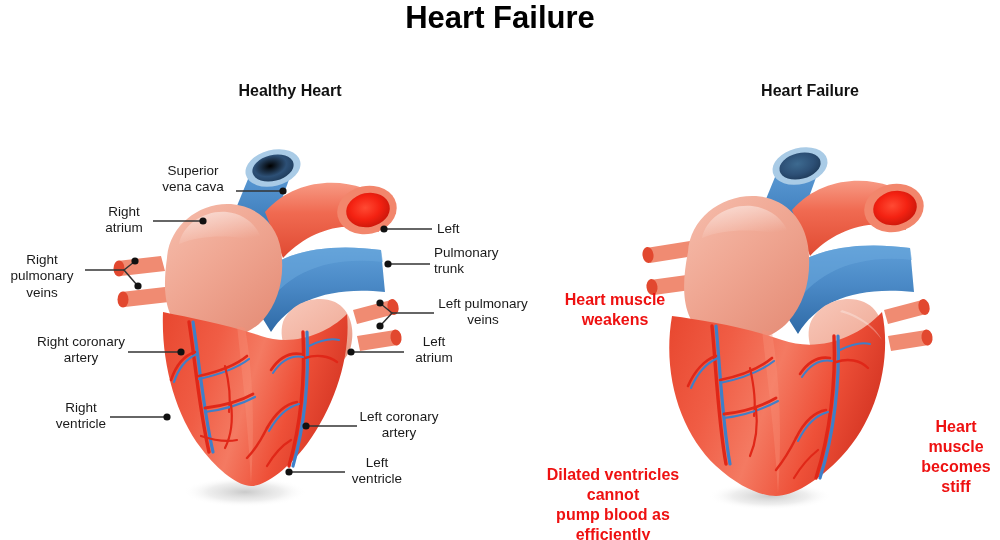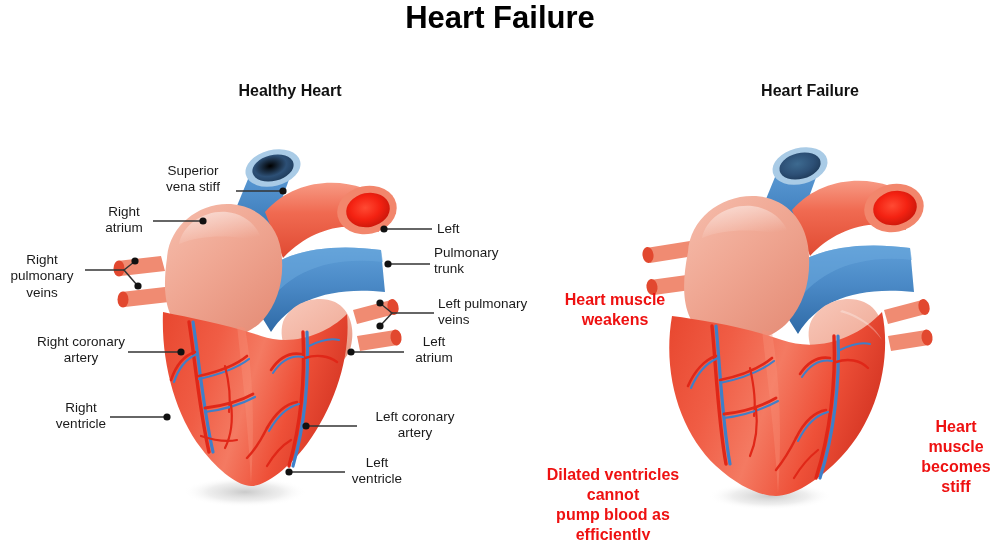--- a/index.html
+++ b/index.html
@@ -40,21 +40,21 @@
   #title-healthy { left: 180px; top: 82px; width: 220px; }
   #title-failure { left: 700px; top: 82px; width: 220px; }
 
   .label {
     position: absolute;
     font-size: 13.5px;
     color: #1a1a1a;
     line-height: 1.22;
     white-space: pre-line;
   }
-  .label.right-align { text-align: left; }
+  .label.right-align { text-align: center; }
   .label.left-align { text-align: left; }
   .label.center-align { text-align: center; }
 
   .annot {
     position: absolute;
     font-size: 16px;
     font-weight: bold;
     color: #ee1111;
     line-height: 1.25;
     white-space: pre-line;
@@ -377,21 +377,21 @@
       <circle cx="388" cy="264" r="3.6"></circle>
       <circle cx="380" cy="303" r="3.6"></circle>
       <circle cx="380" cy="326" r="3.6"></circle>
       <circle cx="351" cy="352" r="3.6"></circle>
       <circle cx="306" cy="426" r="3.6"></circle>
       <circle cx="289" cy="472" r="3.6"></circle>
     </g>
   </svg>
 
   <div class="label center-align" style="left:150px; top:163px; width:86px;">Superior
-vena stiff</div>
+vena cava</div>
 
   <div class="label center-align" style="left:95px; top:204px; width:58px;">Right
 atrium</div>
 
   <div class="label center-align" style="left:-2px; top:252px; width:88px;">Right pulmonary
 veins</div>
 
   <div class="label center-align" style="left:34px; top:334px; width:94px;">Right coronary
 artery</div>
 
@@ -402,21 +402,21 @@
 
   <div class="label left-align" style="left:434px; top:245px; width:88px;">Pulmonary
 trunk</div>
 
   <div class="label right-align" style="left:438px; top:296px; width:90px;">Left pulmonary
 veins</div>
 
   <div class="label center-align" style="left:408px; top:334px; width:52px;">Left
 atrium</div>
 
-  <div class="label center-align" style="left:368px; top:409px; width:94px;">Left coronary
+  <div class="label center-align" style="left:352px; top:409px; width:94px;">Left coronary
 artery</div>
 
   <div class="label center-align" style="left:348px; top:455px; width:58px;">Left
 ventricle</div>
 
   <div class="annot center-align" style="left:560px; top:290px; width:110px;">Heart muscle
 weakens</div>
 
   <div class="annot center-align" style="left:912px; top:417px; width:88px;">Heart muscle
 becomes stiff</div>

